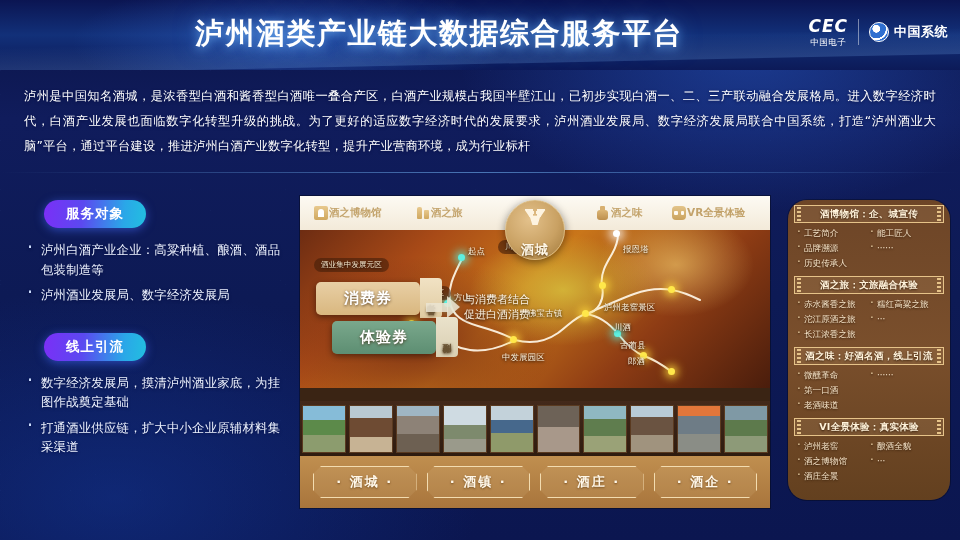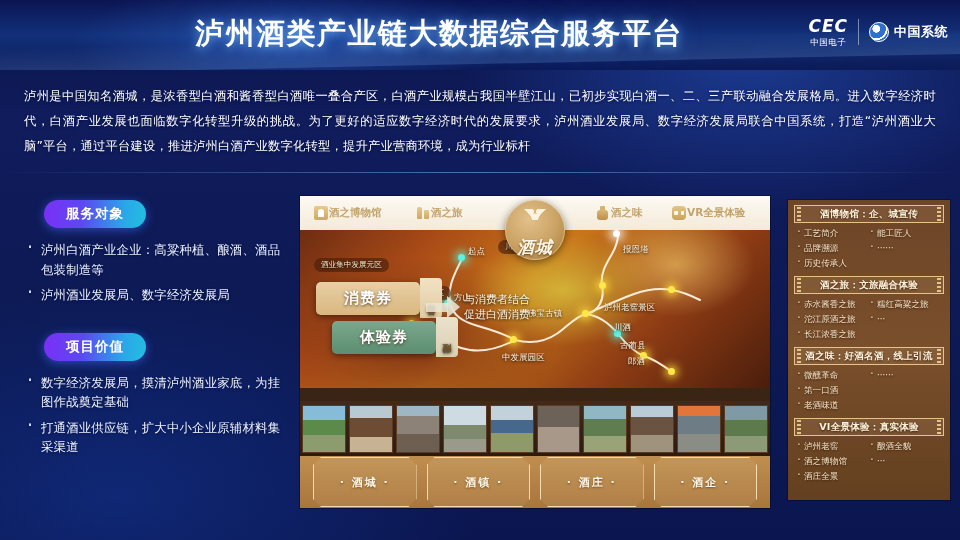--- a/index.html
+++ b/index.html
@@ -151,22 +151,22 @@
   }
   .center-badge .mark {
     width:22px; height:21px;
     background:
       radial-gradient(ellipse 7px 7px at 22% 22%, #fdf3e0 0 70%, transparent 72%),
       radial-gradient(ellipse 7px 7px at 78% 22%, #fdf3e0 0 70%, transparent 72%),
       linear-gradient(180deg, rgba(253,243,224,0) 40%, #fdf3e0 42% 100%);
     clip-path:polygon(0 0,100% 0,72% 55%,62% 100%,38% 100%,28% 55%);
   }
   .center-badge .cb-txt {
-    margin-top:16px; font-size:17px; font-weight:bold; color:#fff8e8;
-    letter-spacing:1px; text-shadow:0 1px 2px rgba(80,50,10,.85);font-style:italic;
+    margin-top:16px; font-size:13px; font-weight:bold; color:#fff8e8;
+    letter-spacing:1px; text-shadow:0 1px 2px rgba(80,50,10,.85);
   }
 
   
   .map {
     position:relative; width:100%; height:158px; overflow:hidden;
     background:
       radial-gradient(ellipse 150px 90px at 56% 38%, rgba(215,190,60,.85), rgba(0,0,0,0) 62%),
       radial-gradient(ellipse 120px 80px at 80% 22%, rgba(255,220,120,.55), rgba(0,0,0,0) 65%),
       radial-gradient(ellipse 200px 120px at 25% 70%, rgba(120,45,20,.9), rgba(0,0,0,0) 70%),
       linear-gradient(135deg,#6d2c12 0%, #a84a17 22%, #c9761a 45%, #8e3c14 72%, #4a1d0c 100%);
@@ -238,35 +238,36 @@
   .t9{background:linear-gradient(180deg,#e2763a 0 22%,#6e7c86 22% 60%,#8a8d86 60% 100%);}
   .t10{background:linear-gradient(180deg,#7f99a5 0 30%,#5d7a4c 30% 66%,#8d9a78 66% 100%);}
 
   
   .tabs {
     position:absolute; left:0; bottom:0; width:100%; height:52px;
     background:linear-gradient(180deg,#c08f4f,#a8753c);
     display:flex; align-items:center; justify-content:space-around; padding:0 8px;
   }
   .tab-item {
-    flex:1 1 0; margin:15px 5px; height:50px;
+    flex:1 1 0; margin:15px 5px; height:32px;
     border:1.5px solid #f3dcb0; color:#fff8ea;
-    font-size:11px; font-weight:bold; letter-spacing:2px;
+    font-size:13px; font-weight:bold; letter-spacing:2px;
     display:flex; align-items:center; justify-content:center;
     background:rgba(255,240,205,.08);
     clip-path:polygon(8px 0,calc(100% - 8px) 0,100% 8px,100% calc(100% - 8px),calc(100% - 8px) 100%,8px 100%,0 calc(100% - 8px),0 8px);
     text-shadow:0 1px 2px rgba(90,55,15,.7);
   }
 
   
   #right-col {
     position:absolute; left:788px; top:200px; width:162px; height:300px;
     background:linear-gradient(180deg,#6d4527 0%, #7a4f2c 50%, #63401f 100%);
     padding:5px 6px;
     box-shadow:0 0 0 1px rgba(0,0,0,.3);
+    border-radius:19px;
   }
   .rpanel { margin-bottom:4px; }
   .rhead {
     position:relative; height:18px;
     border:1px solid #e6c389; color:#fff3db;
     font-size:9.5px; font-weight:bold; letter-spacing:.3px;
     display:flex; align-items:center; justify-content:center;
     background:rgba(255,225,175,.10);
     text-shadow:0 1px 2px rgba(50,25,5,.9);
   }
@@ -314,21 +315,21 @@
     <p>泸州是中国知名酒城，是浓香型白酒和酱香型白酒唯一叠合产区，白酒产业规模占我国半壁江山，已初步实现白酒一、二、三产联动融合发展格局。进入数字经济时代，白酒产业发展也面临数字化转型升级的挑战。为了更好的适应数字经济时代的发展要求，泸州酒业发展局、数字经济发展局联合中国系统，打造“泸州酒业大脑”平台，通过平台建设，推进泸州白酒产业数字化转型，提升产业营商环境，成为行业标杆</p>
   </div>
 
   <div id="left-col">
     <div class="badge">服务对象</div>
     <ul class="bullets">
       <li>泸州白酒产业企业：高粱种植、酿酒、酒品包装制造等</li>
       <li>泸州酒业发展局、数字经济发展局</li>
     </ul>
     <div class="gap"></div>
-    <div class="badge">项目价值</div>
+    <div class="badge">线上引流</div>
     <ul class="bullets">
       <li>数字经济发展局，摸清泸州酒业家底，为挂图作战奠定基础</li>
       <li>打通酒业供应链，扩大中小企业原辅材料集采渠道</li>
     </ul>
   </div>
 
   <div id="center">
 
     <div class="navbar">
       <div class="navitem">

